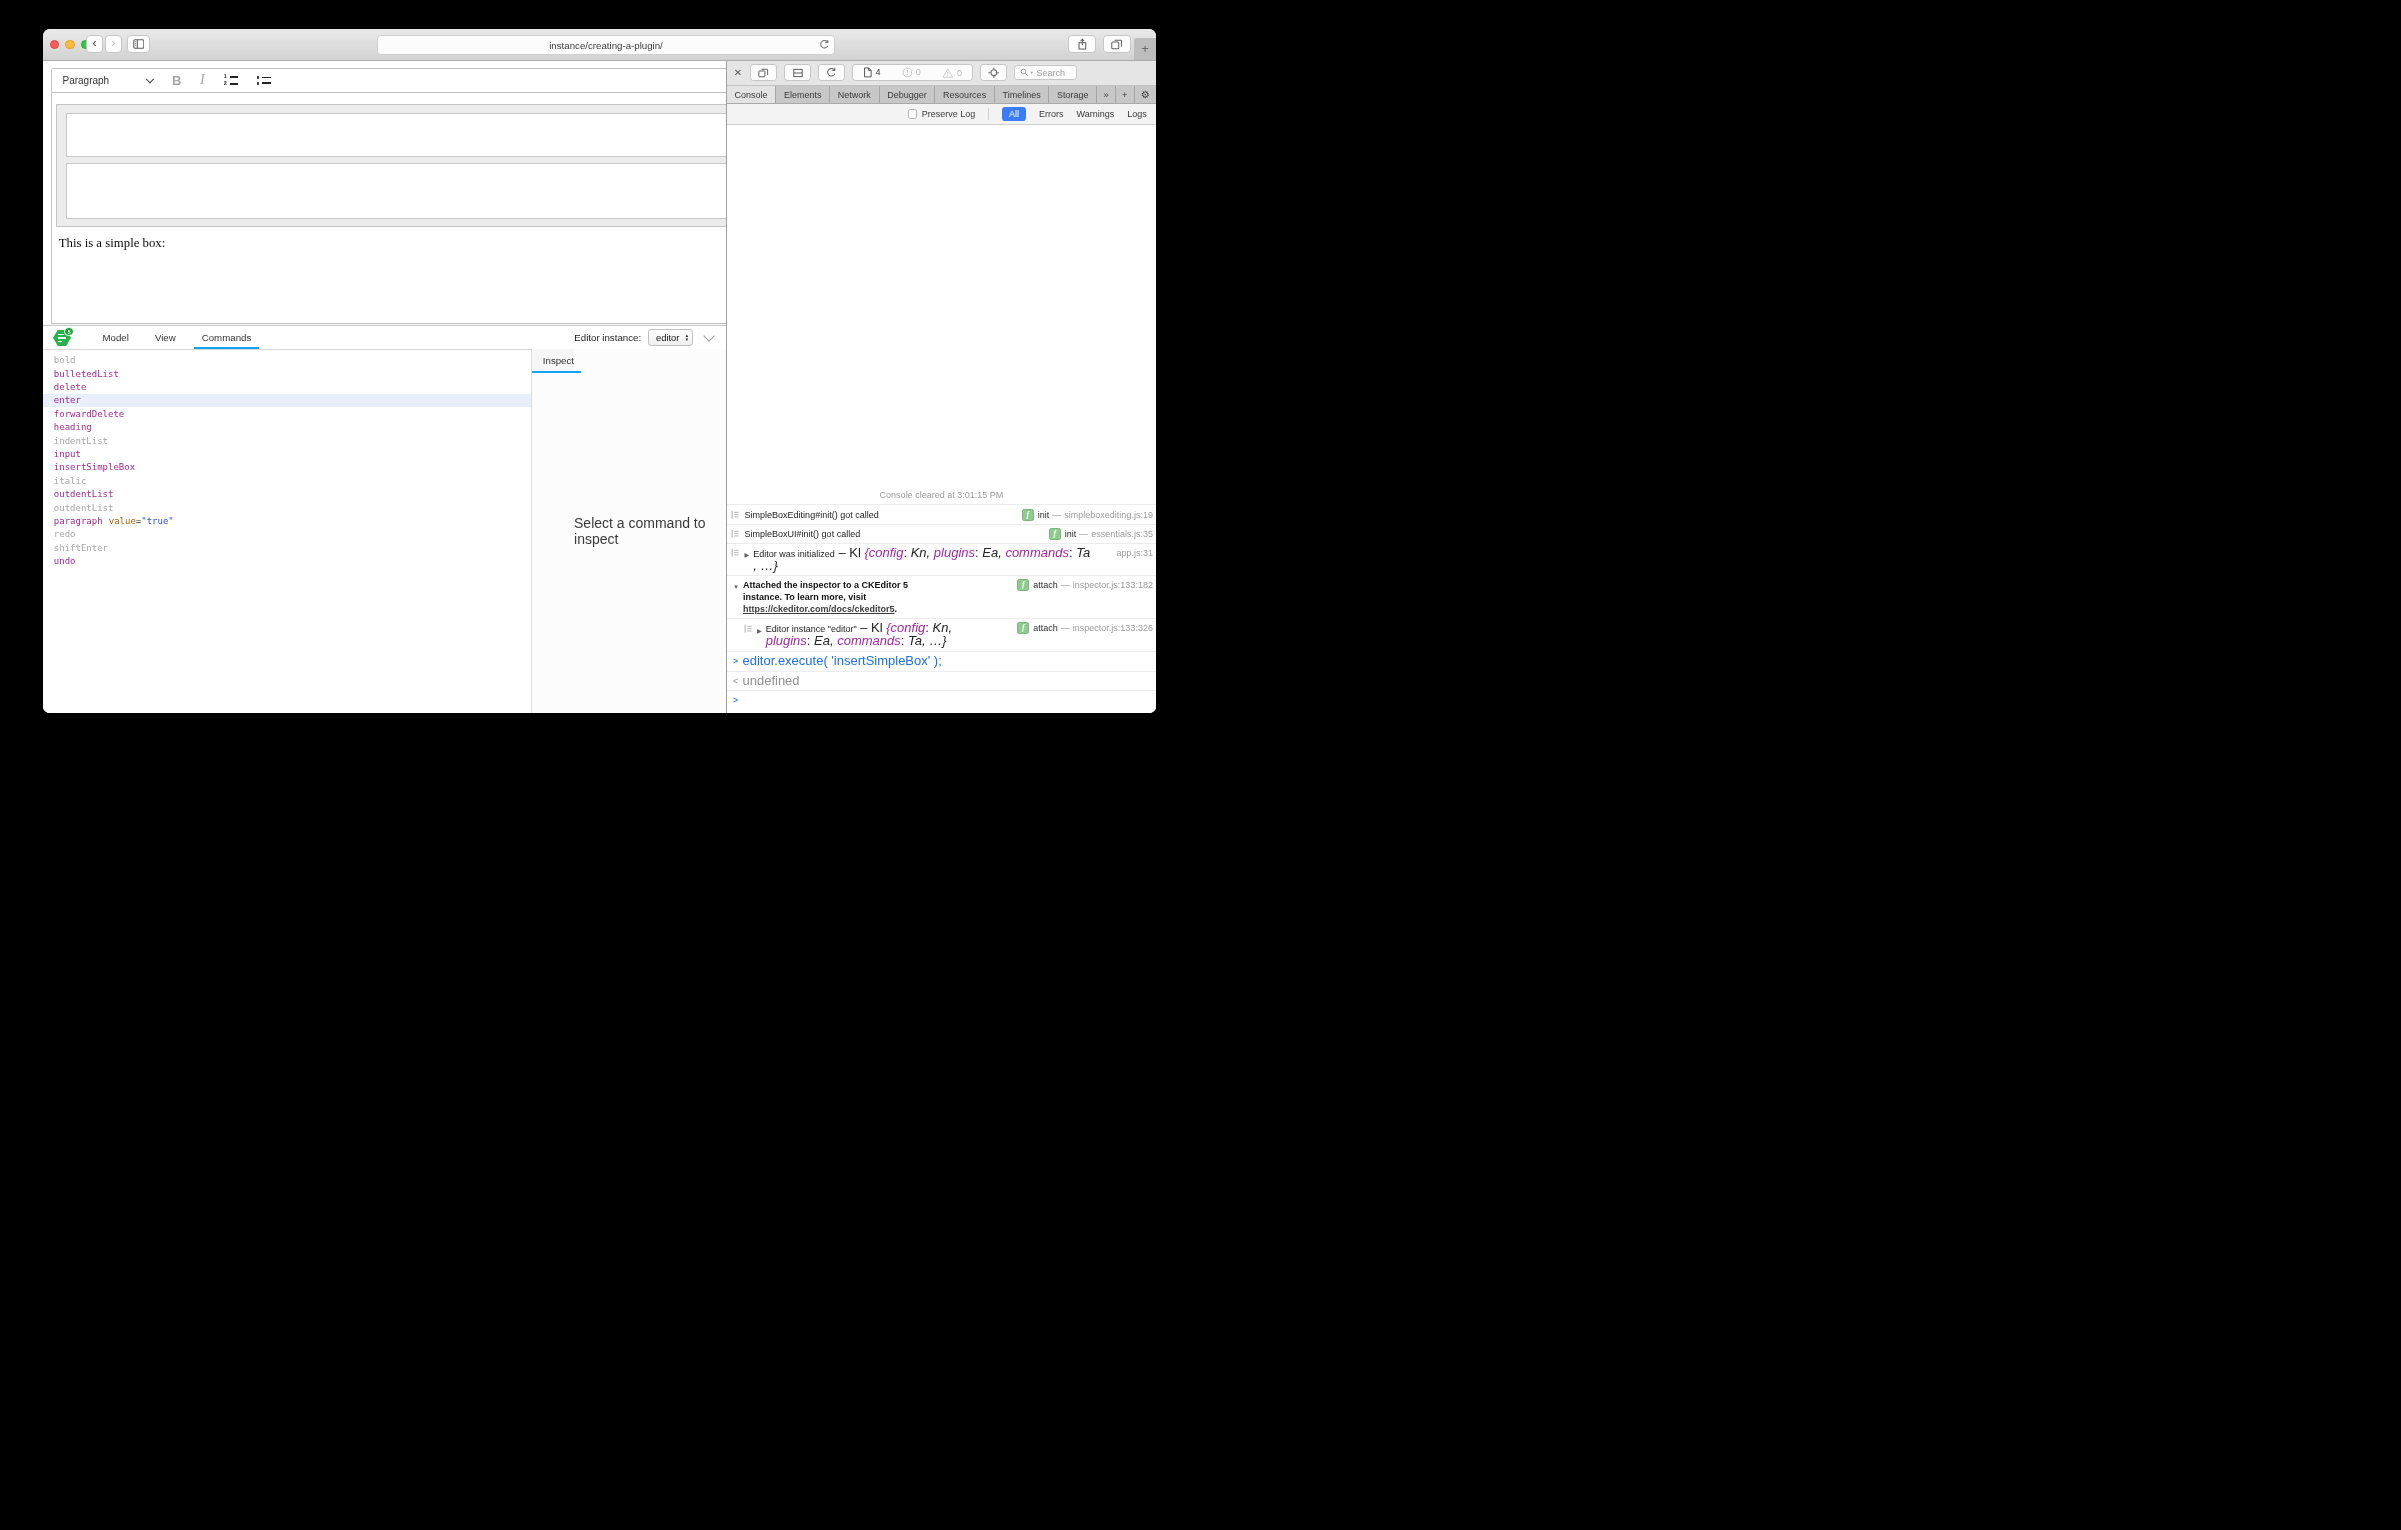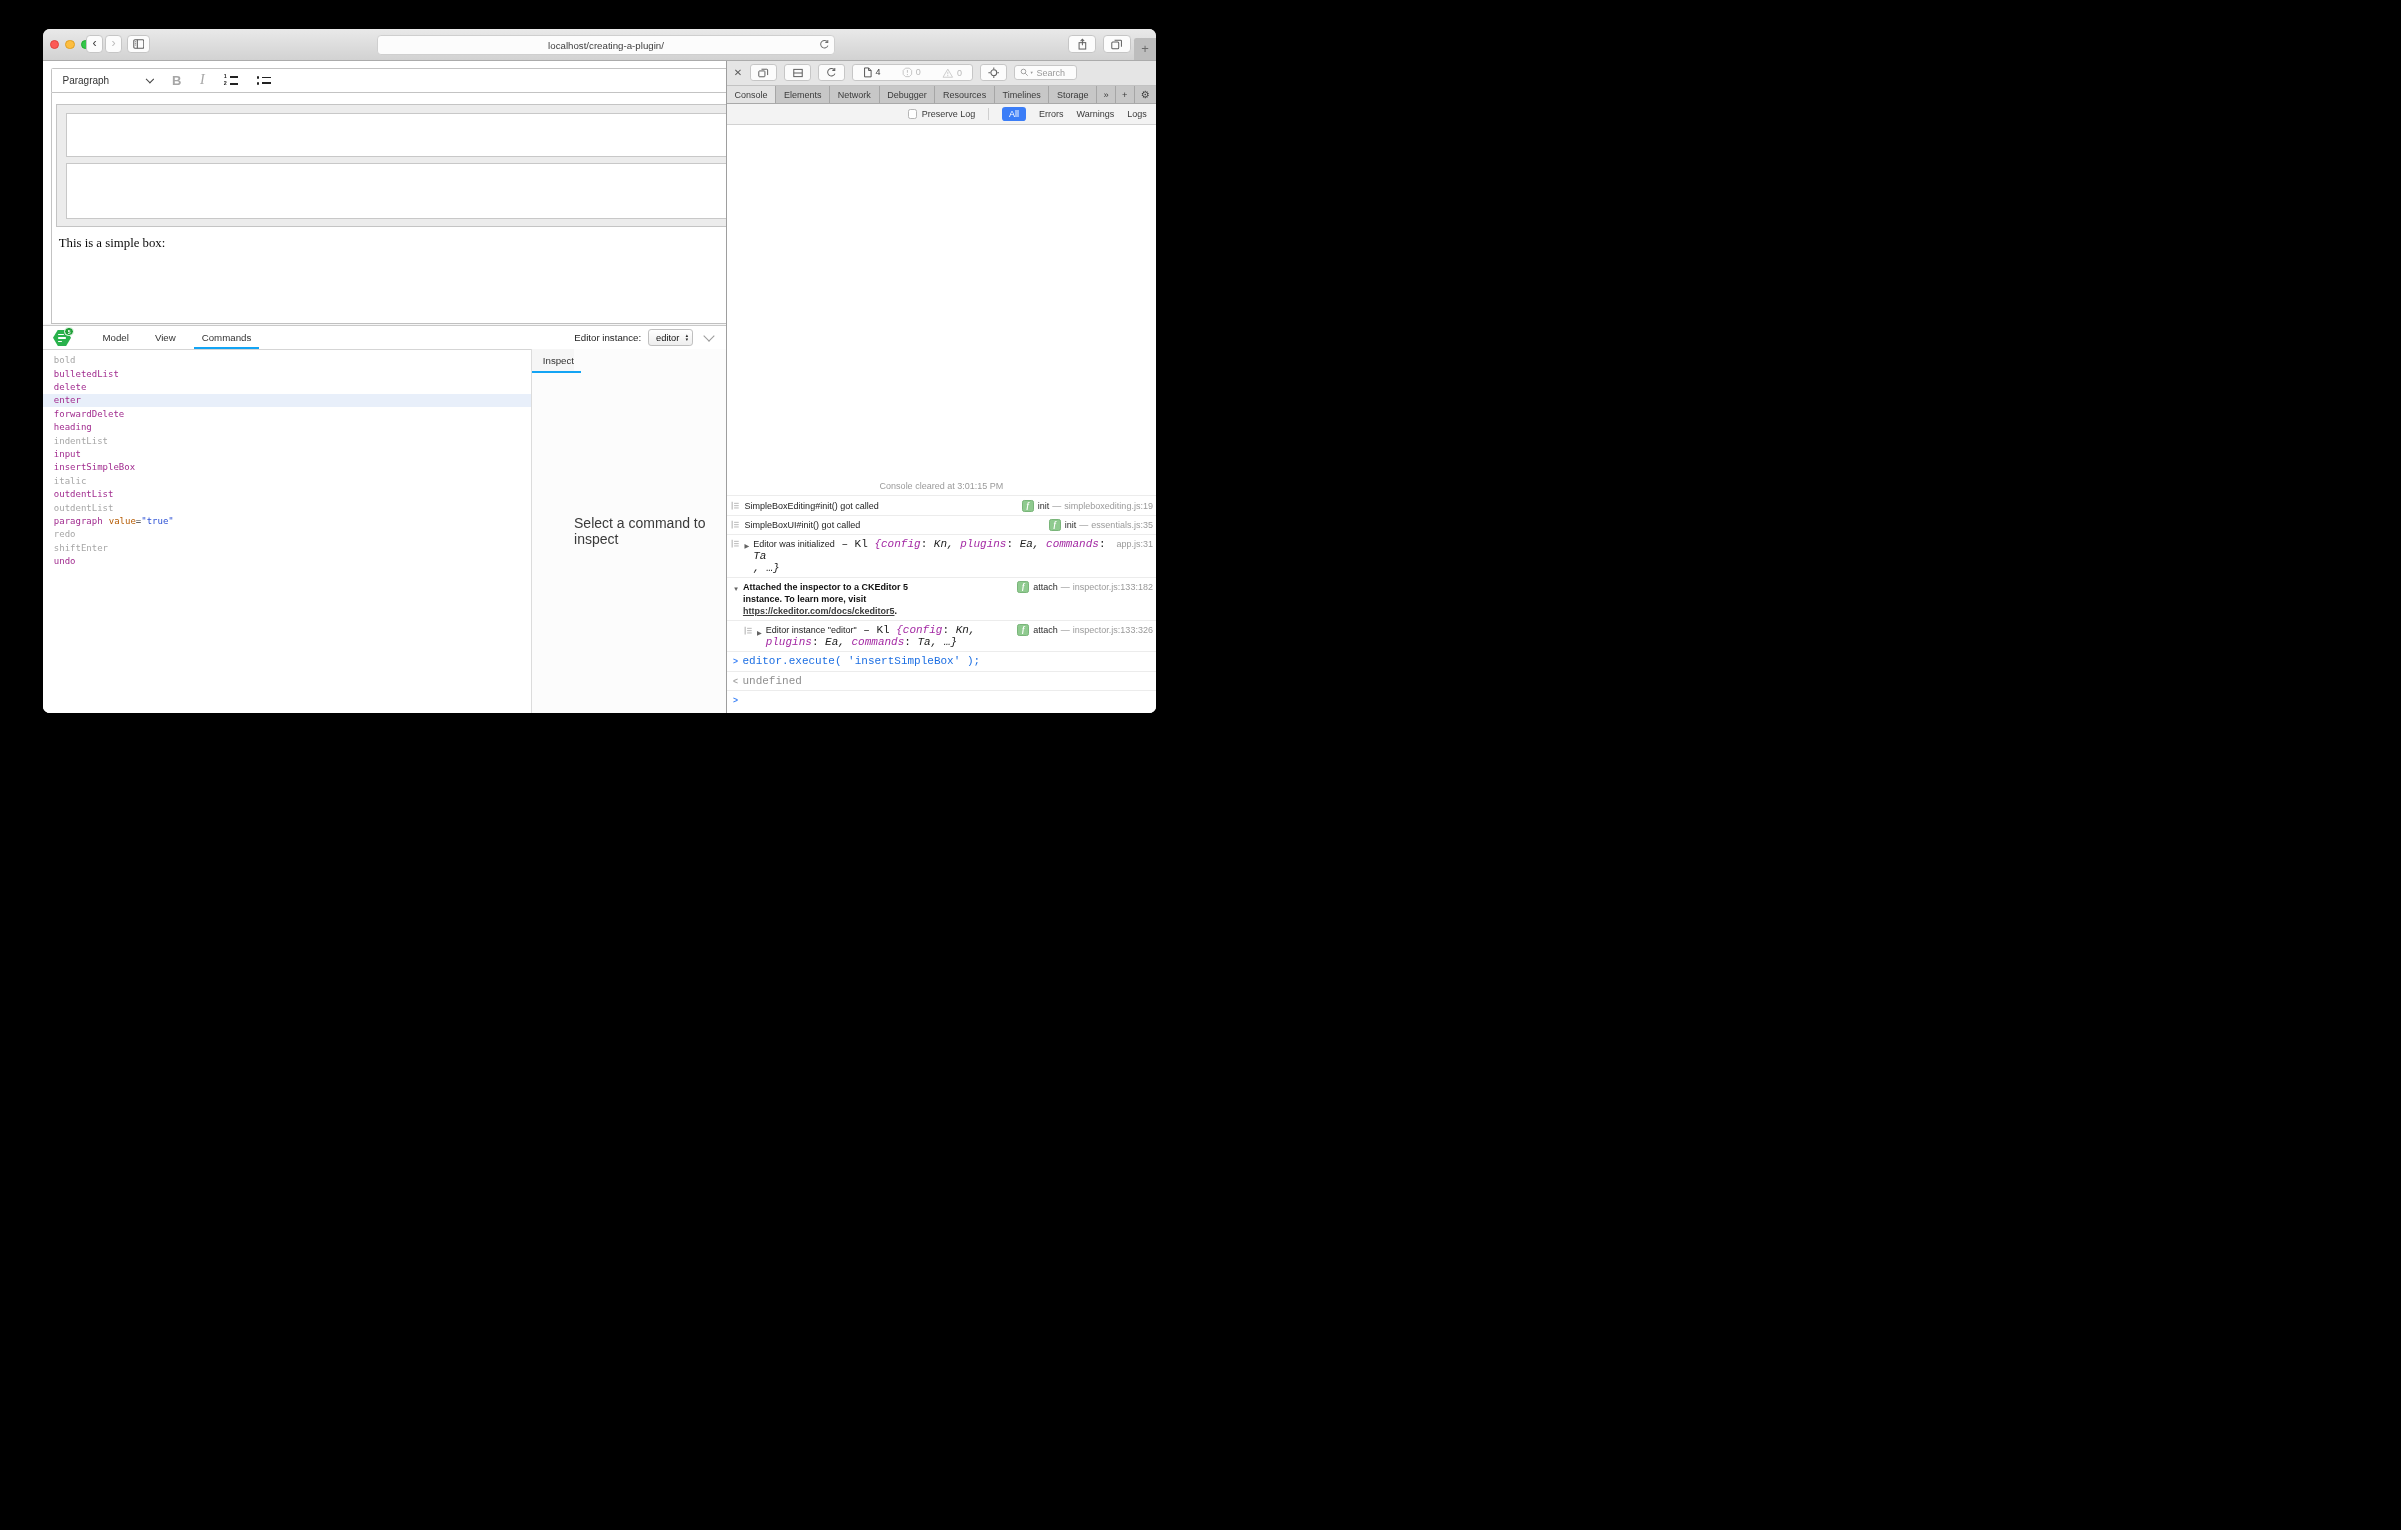--- a/index.html
+++ b/index.html
@@ -117,21 +117,21 @@
   .c-cleared{color:#9a9a9a;text-align:center;padding:3.9px 0 4.6px 0;}
   .c-row{border-top:0.8px solid #ececec;padding:3.1px 3.1px 3.1px 4.6px;display:flex;align-items:flex-start;line-height:12px;}
   .c-icon{width:9.3px;margin:1.5px 3.9px 0 0;flex:none;}
   .c-body{flex:1;color:#1c1c1c;min-width:0;}
   .c-meta{flex:none;margin-left:6.2px;display:flex;align-items:center;white-space:nowrap;}
   .fbadge{display:inline-block;width:10px;height:10px;line-height:10px;text-align:center;background:#8fca8f;
     border:0.8px solid #79b579;border-radius:2.3px;color:#fff;font-family:"Liberation Serif",serif;
     font-style:italic;font-weight:bold;font-size:7.7px;margin-right:3.9px;box-sizing:content-box;}
   .c-fn{color:#2c2c2c;} .c-dash{color:#9a9a9a;margin:0 3.1px;} .c-loc{color:#9a9a9a;}
   .tri{color:#636363;font-size:6.2px;margin-right:3.9px;flex:none;margin-top:2.3px;}
-  .mono{font-family:Liberation Mono, monospace;font-size:11px;}
+  .mono{font-family:Liberation Sans, sans-serif;font-size:13px;}
   .okey{color:#a328a3;font-style:italic;} .oval{font-style:italic;color:#222;} .ocls{color:#222;}
   .c-bold{font-weight:bold;color:#111;}
   .c-link{color:#3c3c3c;text-decoration:underline;font-weight:bold;}
   .m5pad{padding-left:17px;}
   .c-echo{color:#1d6fe3;}
   .pchev{color:#3b82f6;font-weight:bold;margin:0 4.6px 0 1.5px;flex:none;font-size:8.5px;}
   .rchev{color:#a5a5a5;font-weight:bold;margin:0 4.6px 0 1.5px;flex:none;font-size:8.5px;}
   .c-result{color:#8f8f8f;}
   .c-prompt{border-top:0.8px solid #ececec;padding:4.6px 3.1px 7.7px 4.6px;display:flex;align-items:center;}
   svg{display:block;}
@@ -158,21 +158,21 @@
         <svg width="11.6" height="10" viewBox="0 0 15 13">
             <rect x="1" y="1" width="13" height="11" rx="1.5" fill="none" stroke="#5f5f5f" stroke-width="1.4"></rect>
             <line x1="5.6" y1="1" x2="5.6" y2="12" stroke="#5f5f5f" stroke-width="1.4"></line>
             <line x1="2.8" y1="3.5" x2="4" y2="3.5" stroke="#5f5f5f" stroke-width="1.1"></line>
             <line x1="2.8" y1="5.7" x2="4" y2="5.7" stroke="#5f5f5f" stroke-width="1.1"></line>
             <line x1="2.8" y1="7.9" x2="4" y2="7.9" stroke="#5f5f5f" stroke-width="1.1"></line>
           </svg>
       </span>
     </div>
     <div class="urlbar">
-      <span class="url-text">localhost/creating-a-plugin/</span>
+      <span class="url-text">instance/creating-a-plugin/</span>
       <span class="reload-btn">
         <svg width="10.8" height="10.8" viewBox="0 0 14 14">
             <path d="M11.6 8.6 A4.9 4.9 0 1 1 11.2 4.1" fill="none" stroke="#6e6e6e" stroke-width="1.3"></path>
             <polyline points="11.4,1.3 11.4,4.5 8.2,4.5" fill="none" stroke="#6e6e6e" stroke-width="1.3"></polyline>
           </svg>
       </span>
     </div>
     <div class="tb-btn" style="left:1025px;width:28px;">
       <span>
         <svg width="10.8" height="12.4" viewBox="0 0 14 16">

